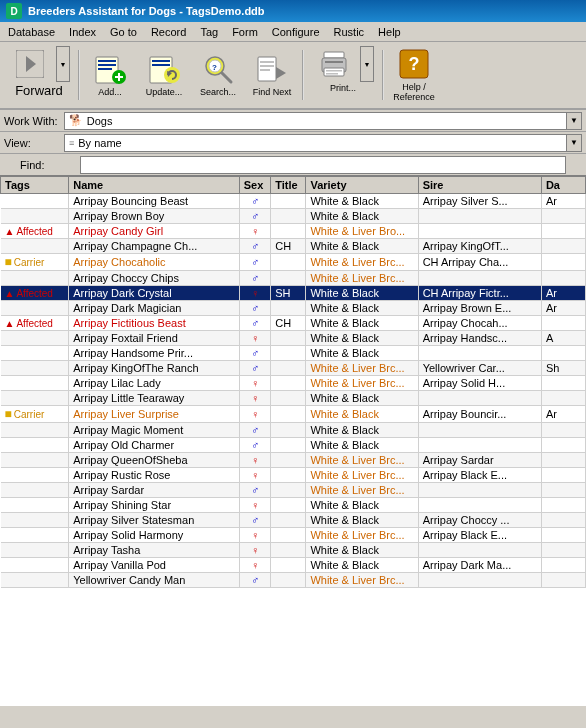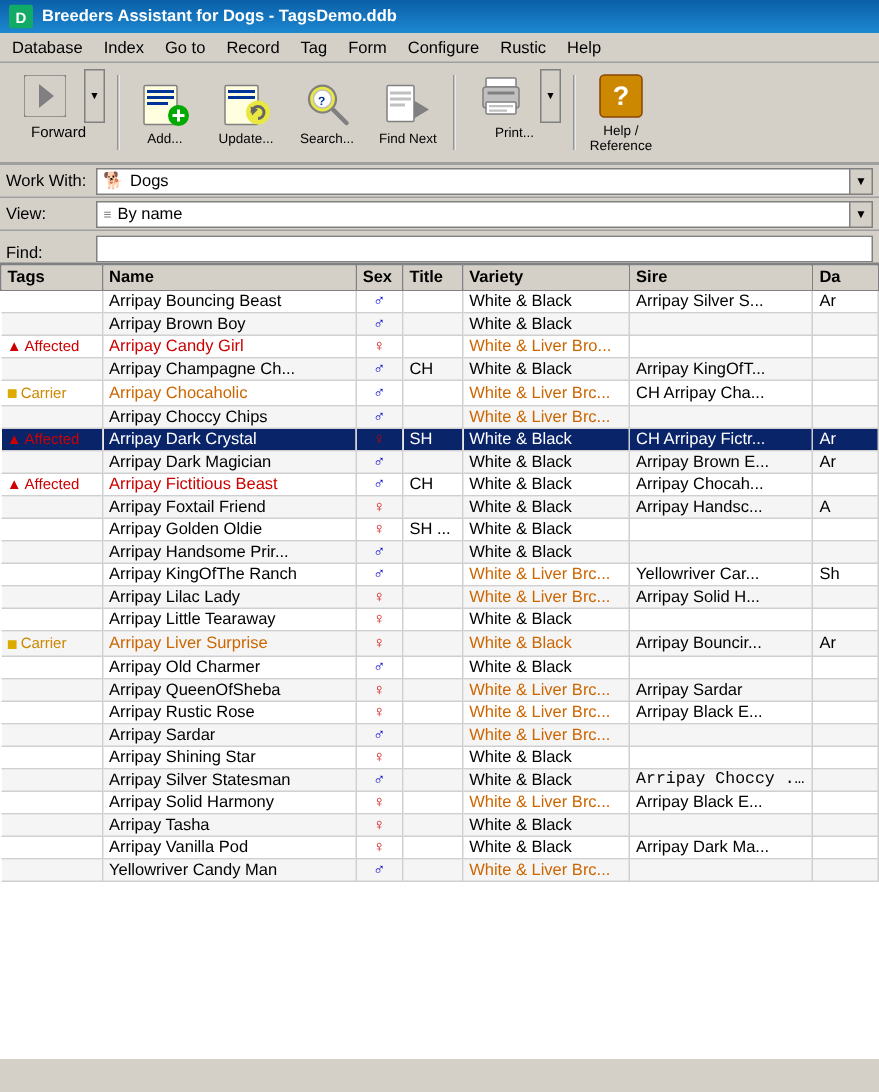--- a/index.html
+++ b/index.html
@@ -14,21 +14,21 @@
     
     
     #toolbar { background: #d4d0c8; border-bottom: 2px solid #a0a0a0; padding: 3px 4px; display: flex; align-items: center; gap: 2px; height: 68px; }
     .tool-btn { display: flex; flex-direction: column; align-items: center; justify-content: center; width: 52px; height: 58px; border: 1px solid transparent; cursor: pointer; padding: 2px; font-size: 9px; text-align: center; background: transparent; }
     .tool-icon { width: 32px; height: 32px; display: flex; align-items: center; justify-content: center; margin-bottom: 2px; }
     .toolbar-sep { width: 2px; height: 50px; background: linear-gradient(to right, #808080, #ffffff); margin: 0 2px; }
     
     
     #workwith-bar { background: #d4d0c8; border-bottom: 1px solid #a0a0a0; display: flex; align-items: center; height: 22px; padding: 0 4px; }
     #view-bar { background: #d4d0c8; border-bottom: 1px solid #a0a0a0; display: flex; align-items: center; height: 22px; padding: 0 4px; }
-    #find-bar { background: #d4d0c8; border-bottom: 1px solid #808080; display: flex; align-items: flex-end; height: 22px; padding: 0 4px; }
+    #find-bar { background: #d4d0c8; border-bottom: 1px solid #808080; display: flex; align-items: center; height: 22px; padding: 0 20px; }
     .bar-label { font-size: 11px; width: 60px; }
     .bar-dropdown-btn { width: 16px; height: 18px; background: #d4d0c8; border: 1px solid #808080; margin-left: -1px; display: flex; align-items: center; justify-content: center; cursor: pointer; font-size: 8px; }
     
     
     #table-container { background: white; overflow: hidden; flex: 1; }
     table { border-collapse: collapse; width: 100%; font-size: 11px; }
     thead tr { background: #d4d0c8; }
     th { border: 1px solid #808080; padding: 2px 4px; text-align: left; font-weight: bold; font-size: 11px; white-space: nowrap; position: sticky; top: 0; background: #d4d0c8; }
     td { border-right: 1px solid #d0d0d0; border-bottom: 1px solid #d0d0d0; padding: 1px 4px; white-space: nowrap; overflow: hidden; }
     tr:nth-child(even) { background: #f5f5f5; }
@@ -72,21 +72,21 @@
   <div style="display:flex;flex-direction:column;align-items:center;height:58px;width:70px;">
     <div style="display:flex;align-items:center;width:70px;height:36px;">
       <div class="tool-btn" style="width:52px;flex-direction:row;padding:4px 2px;">
         <svg width="28" height="28" viewBox="0 0 28 28">
           <rect width="28" height="28" rx="2" fill="url(#btnGrad)" stroke="#808080" stroke-width="1"></rect>
           <polygon points="10,6 20,14 10,22" fill="#808080"></polygon>
         </svg>
       </div>
       <div style="width:14px;height:36px;background:#d4d0c8;border:1px solid #808080;display:flex;align-items:center;justify-content:center;cursor:pointer;font-size:7px;">▼</div>
     </div>
-    <span style="font-size:10px;margin-top:1px;">Forward</span>
+    <span style="font-size:13px;margin-top:1px;">Forward</span>
   </div>
 
   <div class="toolbar-sep"></div>
 
   <div class="tool-btn">
     <div class="tool-icon">
       <svg width="32" height="32" viewBox="0 0 32 32">
         <rect x="2" y="4" width="22" height="26" rx="1" fill="#ffffe0" stroke="#808080" stroke-width="1"></rect>
         <rect x="4" y="7" width="18" height="2" fill="#003399"></rect>
         <rect x="4" y="11" width="18" height="2" fill="#003399"></rect>
@@ -302,29 +302,20 @@
             <td style="width: 62px;"></td>
             <td style="width: 155px; max-width: 155px; overflow: hidden; text-overflow: ellipsis;">Arripay Foxtail Friend</td>
             <td style="text-align: center; width: 24px;"><span style="color: rgb(204, 0, 0);">♀</span></td>
             <td style="width: 32px;"></td>
             <td style="width: 102px; max-width: 102px; overflow: hidden; text-overflow: ellipsis;">White &amp; Black</td>
             <td style="width: 112px; max-width: 112px; overflow: hidden; text-overflow: ellipsis;">Arripay Handsc...</td>
             <td style="width: 40px;">A</td>
           </tr>
           <tr>
             <td style="width: 62px;"></td>
-            <td style="width: 155px; max-width: 155px; overflow: hidden; text-overflow: ellipsis;">Arripay Golden Oldie</td>
-            <td style="text-align: center; width: 24px;"><span style="color: rgb(204, 0, 0);">♀</span></td>
-            <td style="width: 32px;">SH ...</td>
-            <td style="width: 102px; max-width: 102px; overflow: hidden; text-overflow: ellipsis;">White &amp; Black</td>
-            <td style="width: 112px; max-width: 112px; overflow: hidden; text-overflow: ellipsis;"></td>
-            <td style="width: 40px;"></td>
-          </tr>
-          <tr>
-            <td style="width: 62px;"></td>
             <td style="width: 155px; max-width: 155px; overflow: hidden; text-overflow: ellipsis;">Arripay Handsome Prir...</td>
             <td style="text-align: center; width: 24px;"><span style="color: rgb(0, 0, 204);">♂</span></td>
             <td style="width: 32px;"></td>
             <td style="width: 102px; max-width: 102px; overflow: hidden; text-overflow: ellipsis;">White &amp; Black</td>
             <td style="width: 112px; max-width: 112px; overflow: hidden; text-overflow: ellipsis;"></td>
             <td style="width: 40px;"></td>
           </tr>
           <tr>
             <td style="width: 62px;"></td>
             <td style="width: 155px; max-width: 155px; overflow: hidden; text-overflow: ellipsis;">Arripay KingOfThe Ranch</td>
@@ -358,20 +349,29 @@
             </td>
             <td class="orange-text" style="width: 155px; max-width: 155px; overflow: hidden; text-overflow: ellipsis;">Arripay Liver Surprise</td>
             <td style="text-align: center; width: 24px;"><span style="color: rgb(204, 0, 0);">♀</span></td>
             <td style="width: 32px;"></td>
             <td class="orange-text" style="width: 102px; max-width: 102px; overflow: hidden; text-overflow: ellipsis;">White &amp; Black</td>
             <td style="width: 112px; max-width: 112px; overflow: hidden; text-overflow: ellipsis;">Arripay Bouncir...</td>
             <td style="width: 40px;">Ar</td>
           </tr>
           <tr>
             <td style="width: 62px;"></td>
+            <td style="width: 155px; max-width: 155px; overflow: hidden; text-overflow: ellipsis;">Arripay Magic Moment</td>
+            <td style="text-align: center; width: 24px;"><span style="color: rgb(0, 0, 204);">♂</span></td>
+            <td style="width: 32px;"></td>
+            <td style="width: 102px; max-width: 102px; overflow: hidden; text-overflow: ellipsis;">White &amp; Black</td>
+            <td style="width: 112px; max-width: 112px; overflow: hidden; text-overflow: ellipsis;"></td>
+            <td style="width: 40px;"></td>
+          </tr>
+          <tr>
+            <td style="width: 62px;"></td>
             <td style="width: 155px; max-width: 155px; overflow: hidden; text-overflow: ellipsis;">Arripay Old Charmer</td>
             <td style="text-align: center; width: 24px;"><span style="color: rgb(0, 0, 204);">♂</span></td>
             <td style="width: 32px;"></td>
             <td style="width: 102px; max-width: 102px; overflow: hidden; text-overflow: ellipsis;">White &amp; Black</td>
             <td style="width: 112px; max-width: 112px; overflow: hidden; text-overflow: ellipsis;"></td>
             <td style="width: 40px;"></td>
           </tr>
           <tr>
             <td style="width: 62px;"></td>
             <td style="width: 155px; max-width: 155px; overflow: hidden; text-overflow: ellipsis;">Arripay QueenOfSheba</td>
@@ -407,21 +407,21 @@
             <td style="width: 102px; max-width: 102px; overflow: hidden; text-overflow: ellipsis;">White &amp; Black</td>
             <td style="width: 112px; max-width: 112px; overflow: hidden; text-overflow: ellipsis;"></td>
             <td style="width: 40px;"></td>
           </tr>
           <tr>
             <td style="width: 62px;"></td>
             <td style="width: 155px; max-width: 155px; overflow: hidden; text-overflow: ellipsis;">Arripay Silver Statesman</td>
             <td style="text-align: center; width: 24px;"><span style="color: rgb(0, 0, 204);">♂</span></td>
             <td style="width: 32px;"></td>
             <td style="width: 102px; max-width: 102px; overflow: hidden; text-overflow: ellipsis;">White &amp; Black</td>
-            <td style="width: 112px; max-width: 112px; overflow: hidden; text-overflow: ellipsis; font-family: Liberation Mono, monospace;">Arripay Choccy ...</td>
+            <td style="width: 112px; max-width: 112px; overflow: hidden; text-overflow: ellipsis;">Arripay Choccy ...</td>
             <td style="width: 40px;"></td>
           </tr>
           <tr>
             <td style="width: 62px;"></td>
             <td style="width: 155px; max-width: 155px; overflow: hidden; text-overflow: ellipsis;">Arripay Solid Harmony</td>
             <td style="text-align: center; width: 24px;"><span style="color: rgb(204, 0, 0);">♀</span></td>
             <td style="width: 32px;"></td>
             <td class="orange-text" style="width: 102px; max-width: 102px; overflow: hidden; text-overflow: ellipsis;">White &amp; Liver Brc...</td>
             <td style="width: 112px; max-width: 112px; overflow: hidden; text-overflow: ellipsis;">Arripay Black E...</td>
             <td style="width: 40px;"></td>

